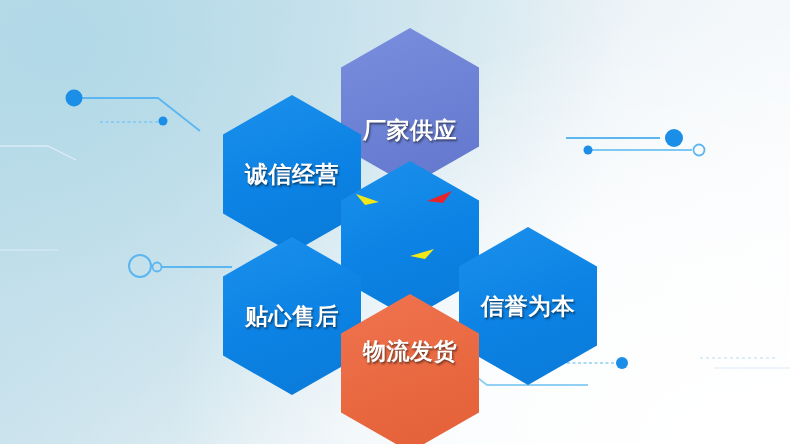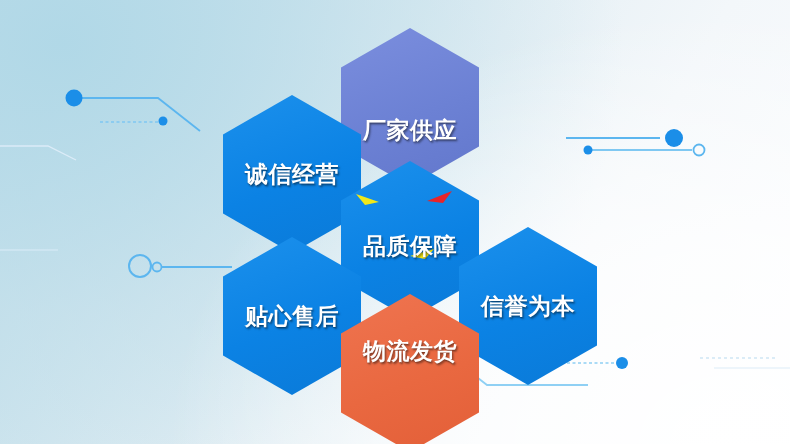--- a/index.html
+++ b/index.html
@@ -131,21 +131,20 @@
 
       <svg class="accent" style="left:14px;top:30px;width:28px;height:20px;" viewBox="0 0 28 20">
         <path d="M1 3 L24 11 L10 14 Z" fill="#f2e818"></path>
       </svg>
       <svg class="accent" style="left:82px;top:28px;width:30px;height:20px;" viewBox="0 0 30 20">
         <path d="M29 2 L4 12 L20 14 Z" fill="#e8242a"></path>
       </svg>
       <svg class="accent" style="left:66px;top:86px;width:28px;height:18px;" viewBox="0 0 28 18">
         <path d="M27 2 L3 9 L18 12 Z" fill="#f2e818"></path>
       </svg>
-      <span class="lbl">品质保障</span>
     </div>
 
     <div class="hex hex-blue" id="hex-leftbot">
       <span class="lbl">贴心售后</span>
     </div>
 
     <div class="hex hex-blue" id="hex-rightbot">
       <span class="lbl">信誉为本</span>
     </div>
 

